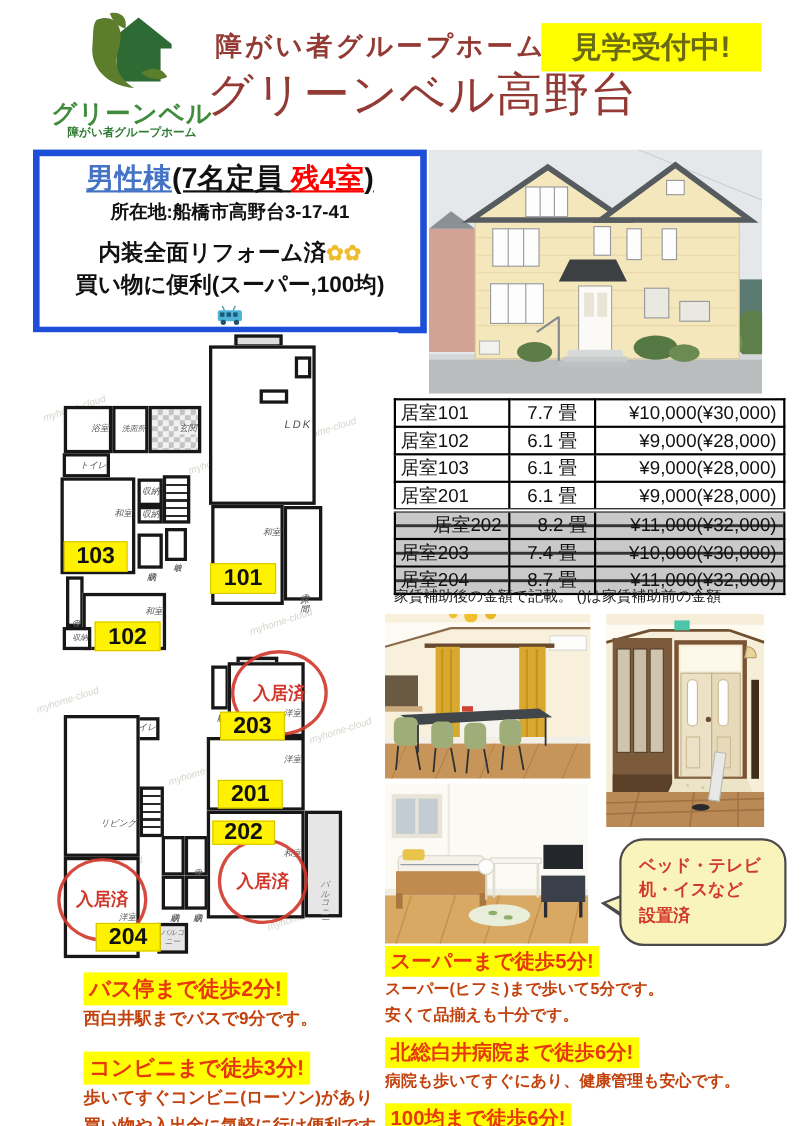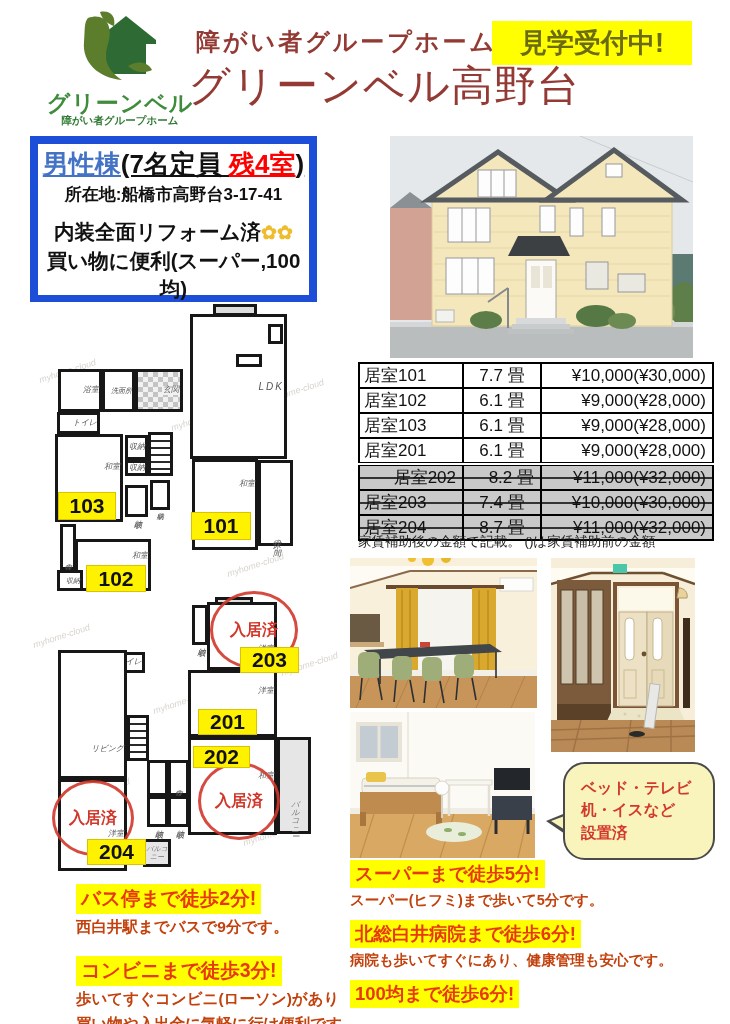--- a/index.html
+++ b/index.html
@@ -14,21 +14,21 @@
   .logo-tagline{left:30px;top:114px;width:180px;text-align:center;color:#2f7a33;
                 font-weight:bold;font-size:10.5px;white-space:nowrap;}
   .category{left:196px;top:26px;color:#943a34;font-weight:bold;font-size:24px;
             letter-spacing:3px;white-space:nowrap;}
   .main-title{left:188px;top:58px;color:#943a34;font-weight:normal;font-size:42px;
               letter-spacing:1px;white-space:nowrap;}
   .badge{left:492px;top:21px;width:200px;height:44px;background:#ffff00;color:#6b6b14;
          font-size:27px;font-weight:bold;text-align:center;line-height:44px;white-space:nowrap;}
 
   
-  .info-box{left:30px;top:136px;width:287px;height:167px;border:8px solid #1d4ed8;
+  .info-box{left:30px;top:136px;width:358px;height:167px;border:6px solid #1d4ed8;
             background:#fff;text-align:center;box-sizing:border-box;padding-top:3px;}
   .info-line1{font-size:26px;font-weight:bold;color:#111;white-space:nowrap;}
   .info-line1 .bldg{color:#4472c4;text-decoration:underline;}
   .info-line1 .blk{color:#111;text-decoration:underline;}
   .info-line1 .vac{color:#ff0000;text-decoration:underline;}
   .info-address{font-size:17px;font-weight:bold;color:#111;margin-top:1px;white-space:nowrap;}
   .info-features{margin-top:12px;font-size:20.5px;font-weight:bold;color:#111;line-height:1.4;}
   .flower{color:#eebc2e;font-size:19px;}
   .busicon{display:inline-block;vertical-align:-3px;}
 
@@ -354,21 +354,21 @@
     <div class="occ-circle" style="left:180px;top:-6px;width:82px;height:72px;">
       <span class="occ-text">入居済</span>
       </div>
     <div class="occ-circle" style="left:168px;top:165px;width:76px;height:72px;">
       <span class="occ-text">入居済</span>
       </div>
     <div class="occ-circle" style="left:22px;top:183px;width:76px;height:70px;">
       <span class="occ-text">入居済</span>
       </div>
 
-    <div class="tag" style="left:170px;top:50px;width:57px;height:24px;margin-left:40px;">203</div>
+    <div class="tag" style="left:170px;top:50px;width:57px;height:24px;">203</div>
     <div class="tag" style="left:168px;top:112px;width:57px;height:24px;">201</div>
     <div class="tag" style="left:163px;top:149px;width:55px;height:20px;">202</div>
     <div class="tag" style="left:57px;top:242px;width:57px;height:24px;">204</div>
   </div>
 
   <div class="abs photo ph-dining">
     <svg width="187" height="150" viewBox="0 0 187 150">
       <rect width="187" height="150" fill="#f8f0da"></rect>
       <circle cx="78" cy="2" r="6" fill="#f0c030"></circle>
         <circle cx="96" cy="0" r="5" fill="#e8b828"></circle>
@@ -519,20 +519,21 @@
       <span class="hl">コンビニまで徒歩3分!</span>
       <p>歩いてすぐコンビニ(ローソン)があり</p>
       <p>買い物や入出金に気軽に行け便利です。</p>
     </div>
   </div>
 
   <div class="abs access access-right">
     <div class="item">
       <span class="hl">スーパーまで徒歩5分!</span>
       <p>スーパー(ヒフミ)まで歩いて5分です。</p>
+      <p>安くて品揃えも十分です。</p>
     </div>
     <div class="item">
       <span class="hl">北総白井病院まで徒歩6分!</span>
       <p>病院も歩いてすぐにあり、健康管理も安心です。</p>
     </div>
     <div class="item">
       <span class="hl">100均まで徒歩6分!</span>
       
     </div>
   </div>

